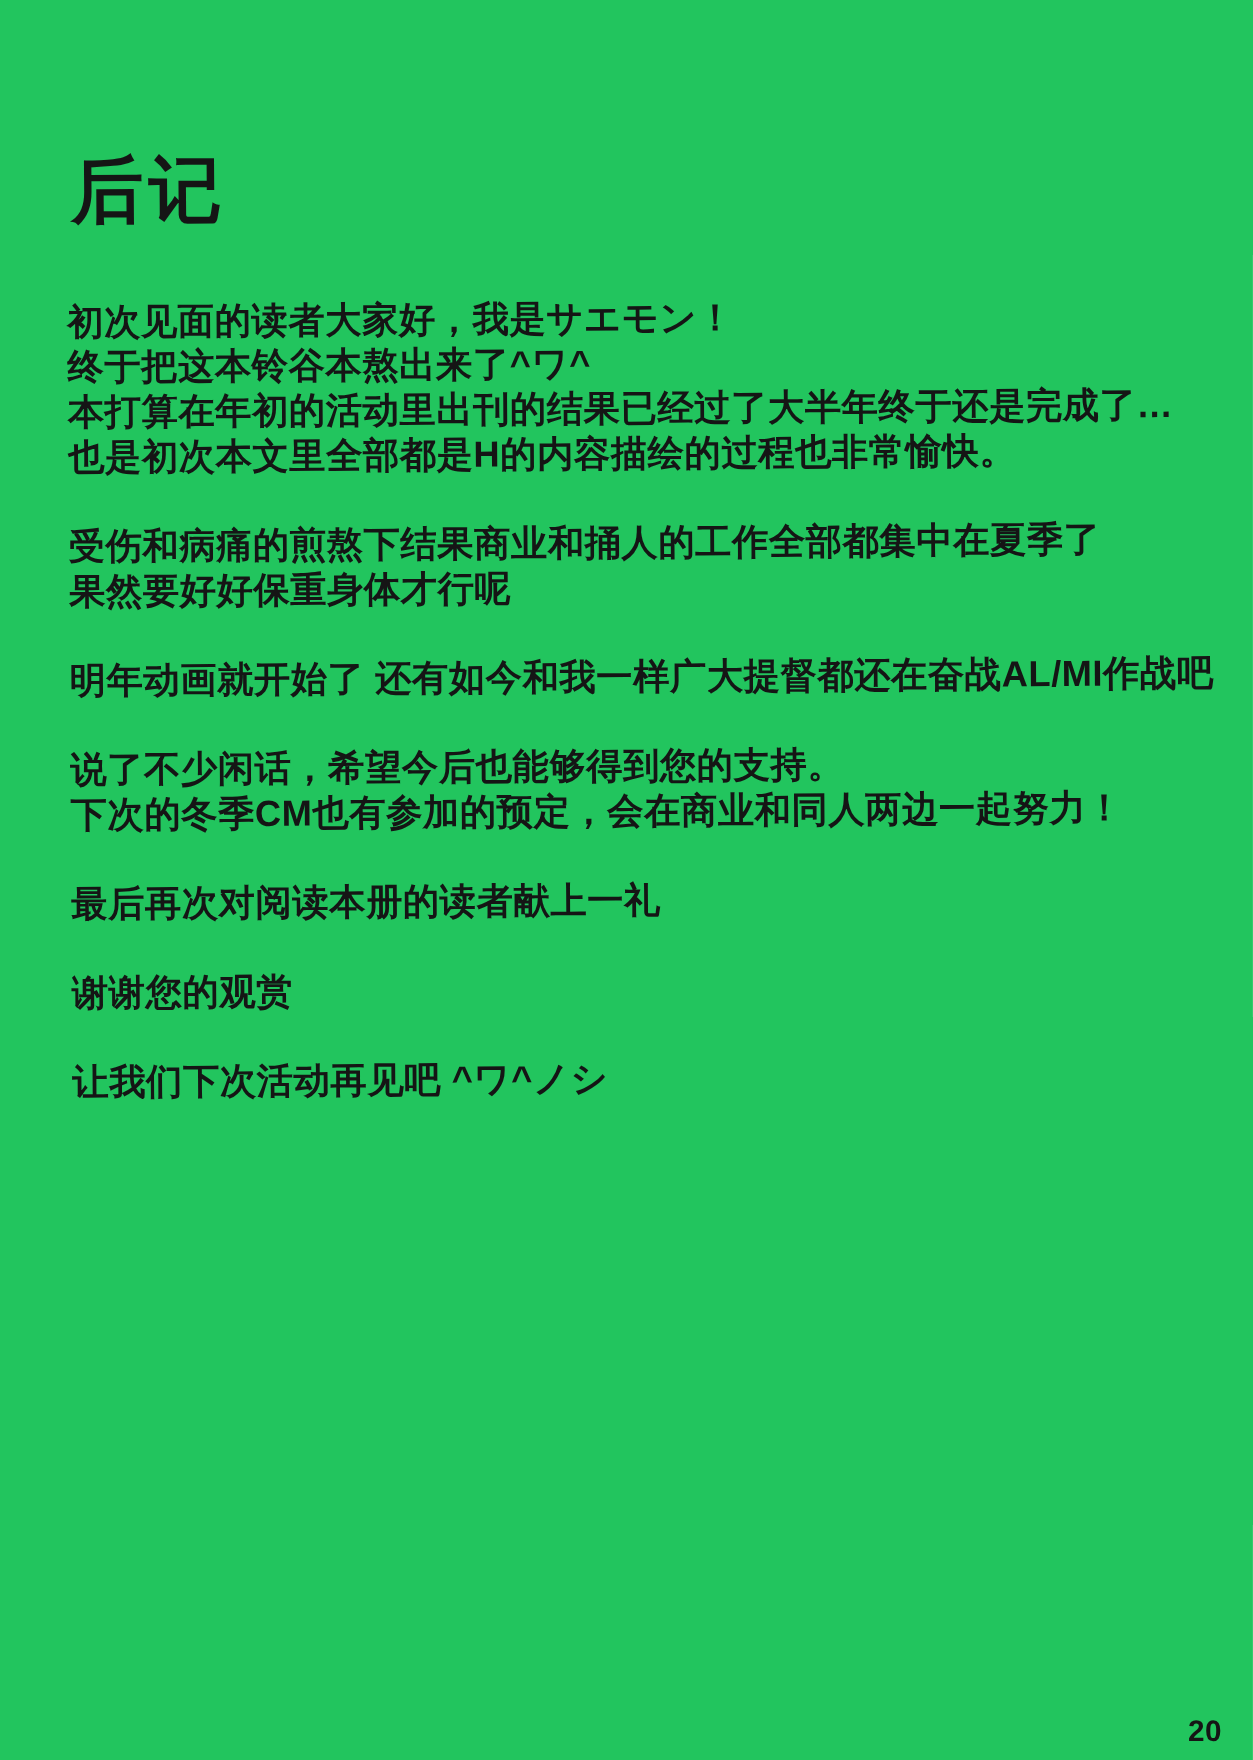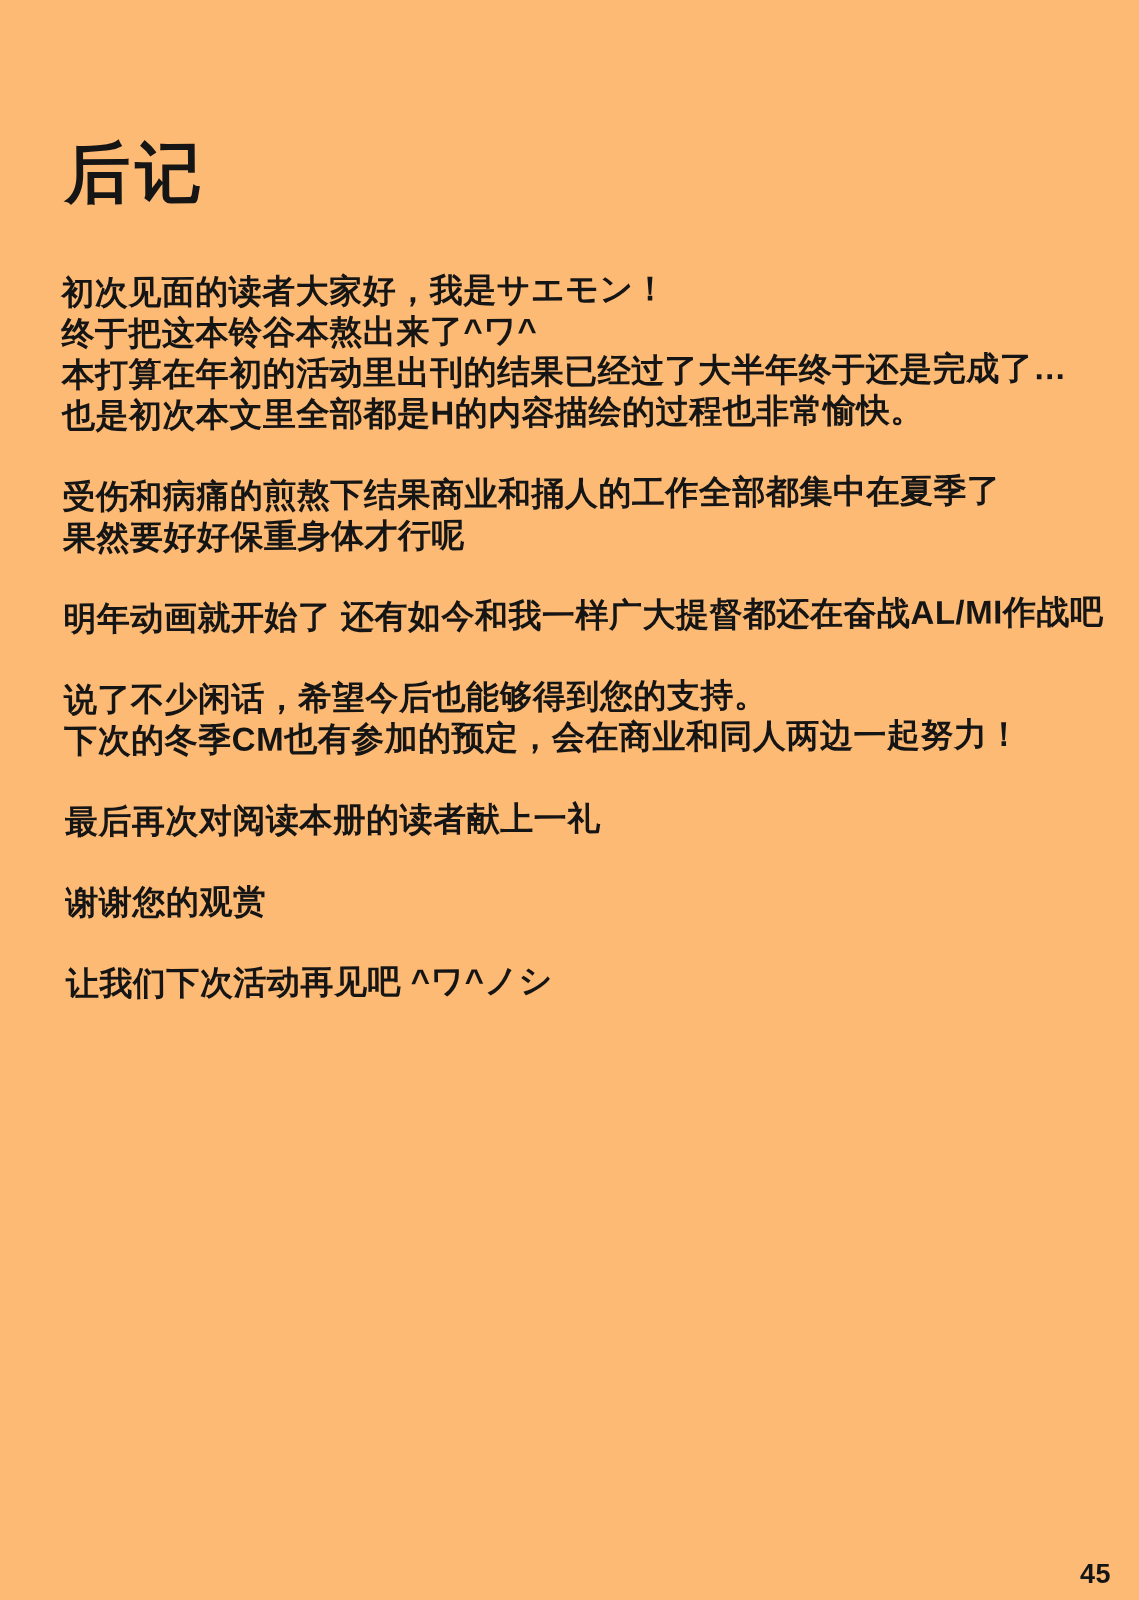--- a/index.html
+++ b/index.html
@@ -4,21 +4,21 @@
 <style>
   html, body {
     margin: 0;
     padding: 0;
     background: #ffffff;
   }
   .page {
     position: relative;
     width: 1139px;
     height: 1600px;
-    background: #fdba74;
+    background: #22c55e;
     overflow: hidden;
     font-family: "Liberation Sans", "DejaVu Sans", sans-serif;
     color: #151515;
   }
   .content {
     position: absolute;
     left: 60px;
     top: 134px;
     right: 34px;
     transform: rotate(-0.4deg);
@@ -94,14 +94,14 @@
       <p class="para">
         <span class="line">谢谢您的观赏</span>
       </p>
 
       <p class="para">
         <span class="line">让我们下次活动再见吧 ^ワ^ノシ</span>
       </p>
     </div>
   </div>
 
-  <div class="page-number">45</div>
+  <div class="page-number">20</div>
 </div>
 
 </body></html>

